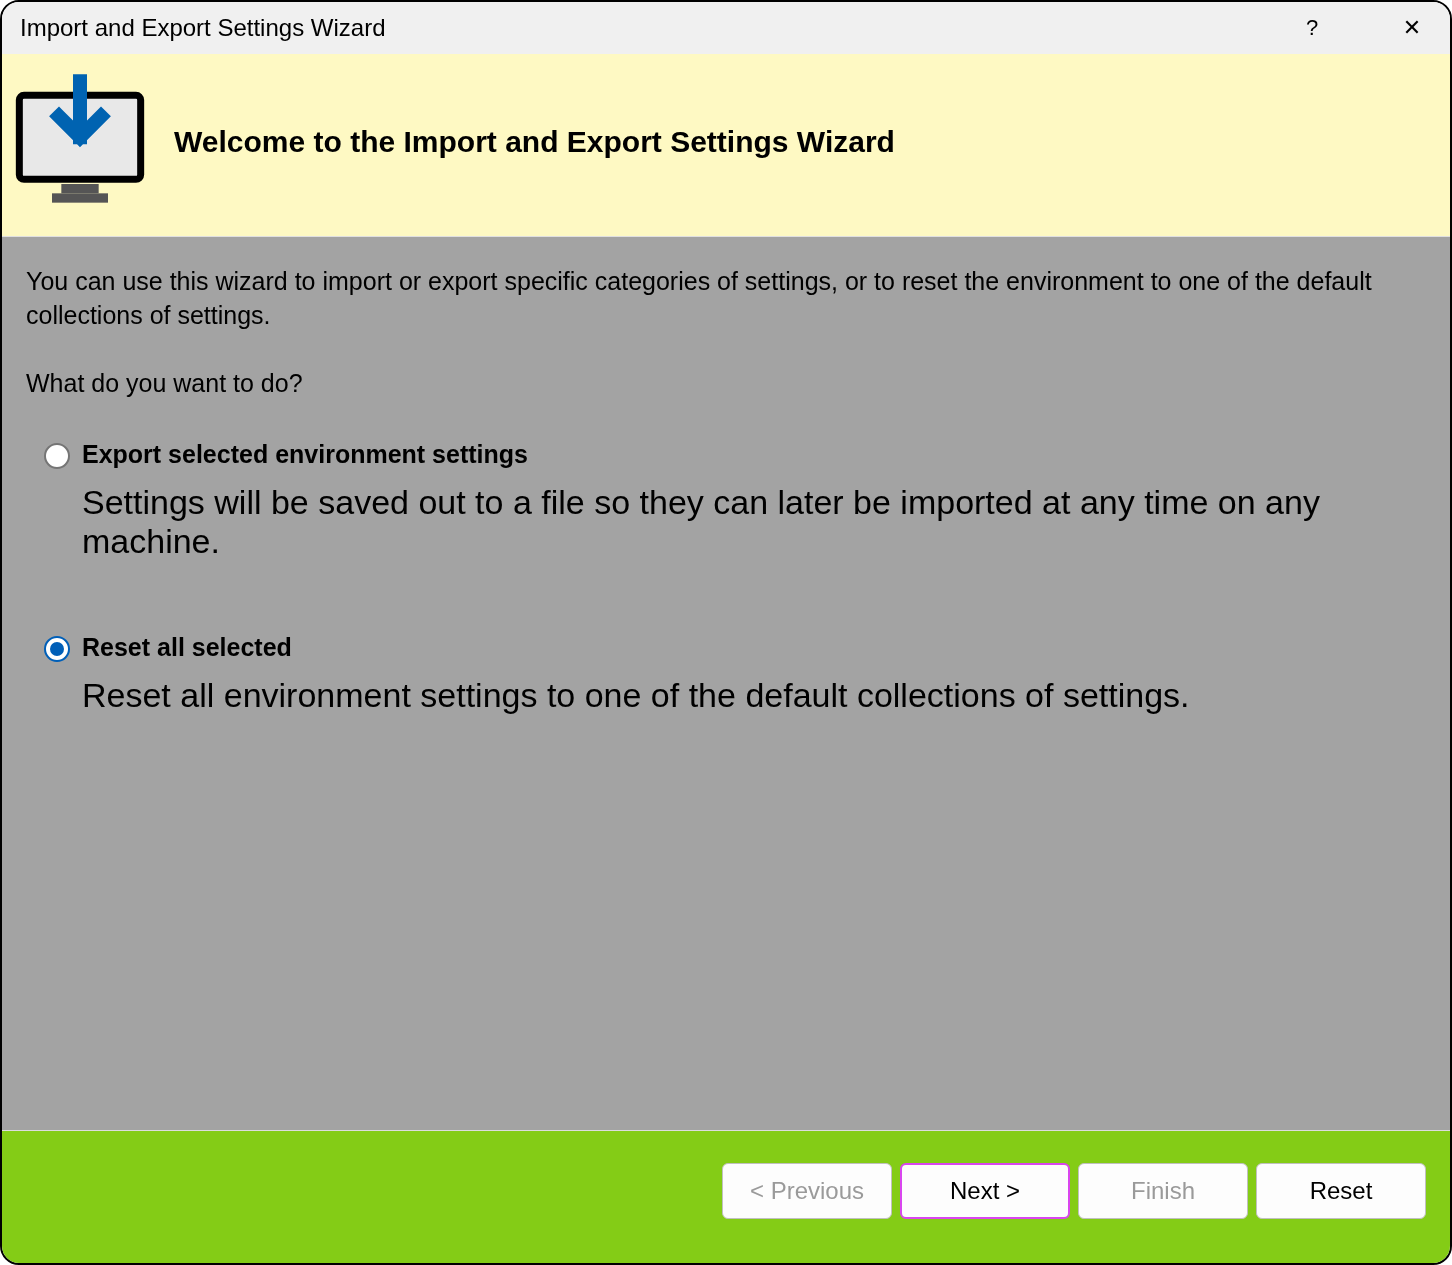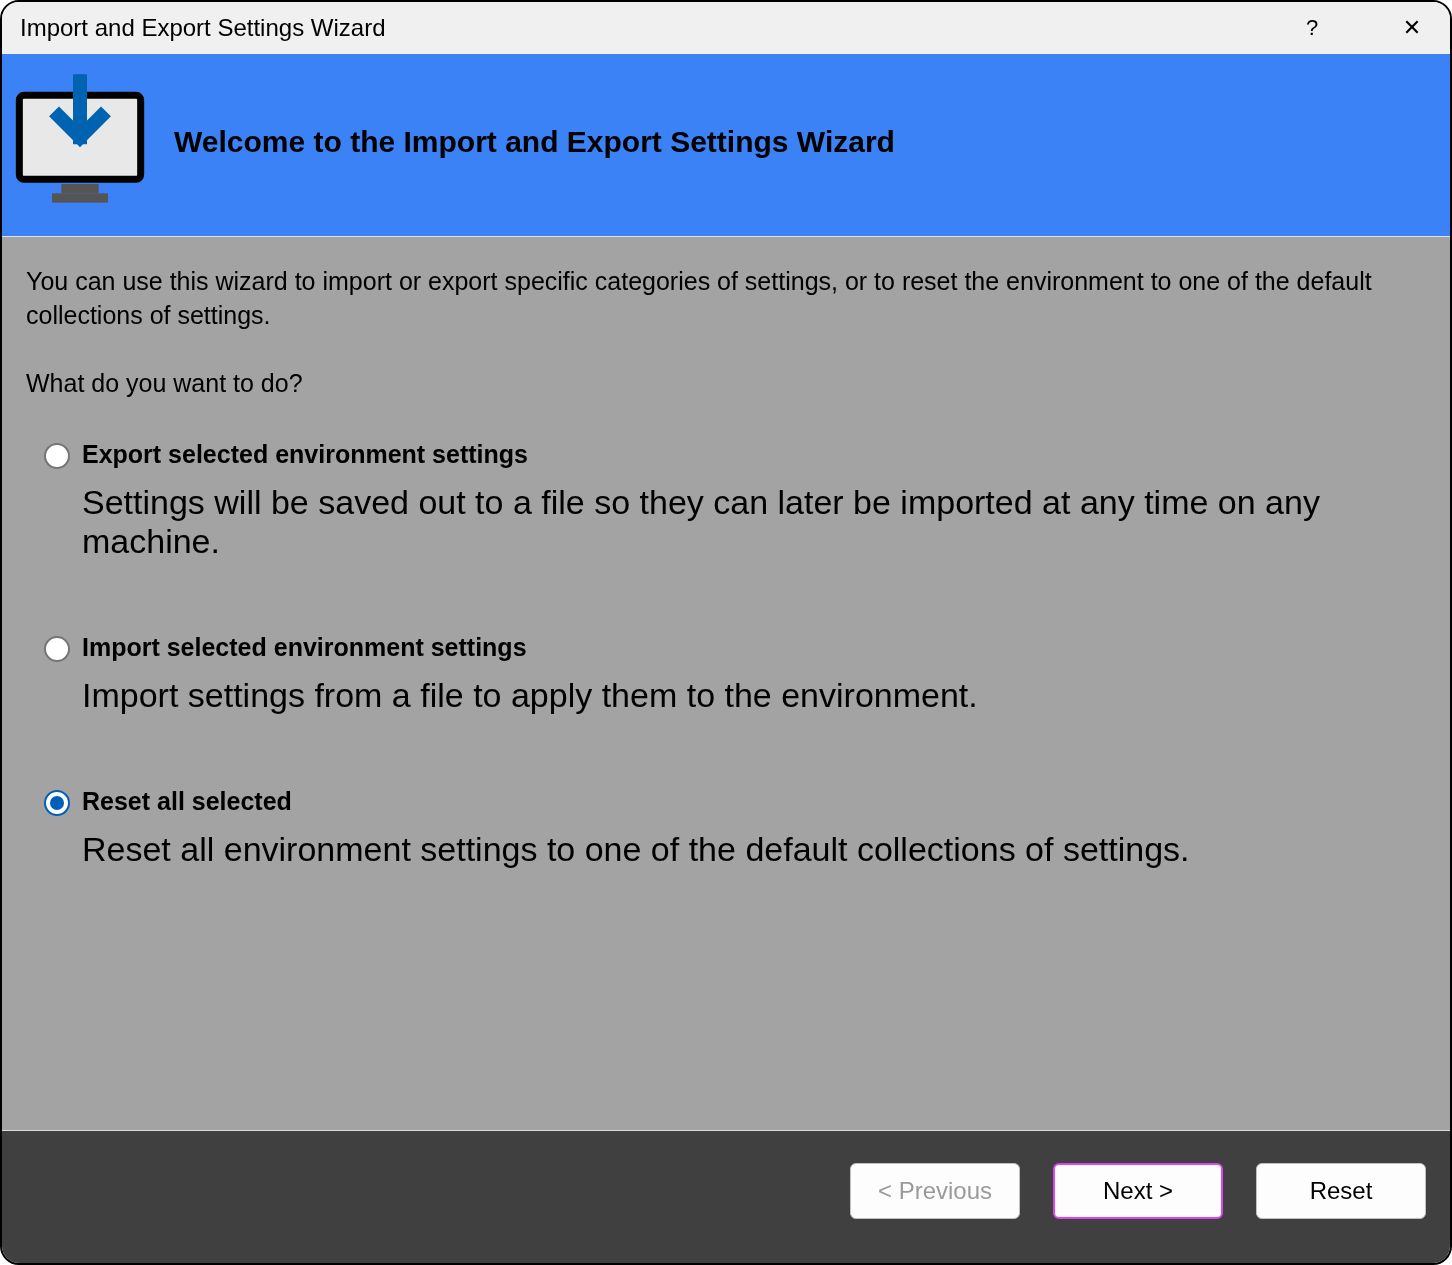--- a/index.html
+++ b/index.html
@@ -26,21 +26,21 @@
     justify-content: space-between;
     padding: 12px 18px 12px 18px;
     background: #f0f0f0;
     font-size: 24px;
   }
   .titlebar-title { color: #000; }
   .titlebar-controls { display: flex; gap: 60px; align-items: center; font-size: 22px; color: #000; }
   .titlebar-controls span { cursor: default; width: 40px; text-align: center; }
   .close-x { font-size: 22px; }
   .header-band {
-    background: #3b82f6;
+    background: #fef9c3;
     display: flex;
     align-items: center;
     padding: 18px 36px 24px 8px;
     border-bottom: 1px solid #e0e0e0;
   }
   .wizard-icon { width: 140px; height: 140px; flex-shrink: 0; }
   .header-title {
     font-size: 30px;
     font-weight: 700;
     color: #000;
@@ -81,25 +81,25 @@
     width: 14px; height: 14px;
     background: #005fb8;
     border-radius: 50%;
     transform: translate(-50%, -50%);
   }
   .option-text { margin-left: 12px; }
   .option-title { font-weight: 700; font-size: 25px; margin-bottom: 14px; }
   .option-desc { font-size: 34px; font-weight: 400; }
   .footer {
     border-top: 1px solid #dcdcdc;
-    background: #404040;
+    background: #84cc16;
     padding: 32px 24px 44px 24px;
     display: flex;
     justify-content: flex-end;
-    gap: 33px;
+    gap: 8px;
   }
   .btn {
     min-width: 170px;
     height: 56px;
     font-size: 24px;
     font-family: inherit;
     border: 1px solid #c0c0c0;
     background: #fdfdfd;
     color: #000;
     border-radius: 6px;
@@ -138,38 +138,32 @@
     <div class="options">
 
       <div class="option">
         <div class="radio"></div>
         <div class="option-text">
           <div class="option-title">Export selected environment settings</div>
           <div class="option-desc">Settings will be saved out to a file so they can later be imported at any time on any machine.</div>
         </div>
       </div>
 
-      <div class="option">
-        <div class="radio"></div>
-        <div class="option-text">
-          <div class="option-title">Import selected environment settings</div>
-          <div class="option-desc">Import settings from a file to apply them to the environment.</div>
-        </div>
-      </div>
 
       <div class="option">
         <div class="radio selected"></div>
         <div class="option-text">
           <div class="option-title">Reset all selected</div>
           <div class="option-desc">Reset all environment settings to one of the default collections of settings.</div>
         </div>
       </div>
 
     </div>
   </div>
 
   <div class="footer">
     <button class="btn disabled">&lt; Previous</button>
     <button class="btn primary">Next &gt;</button>
+    <button class="btn disabled">Finish</button>
     <button class="btn">Reset</button>
   </div>
 
 </div>
 
 </body></html>

